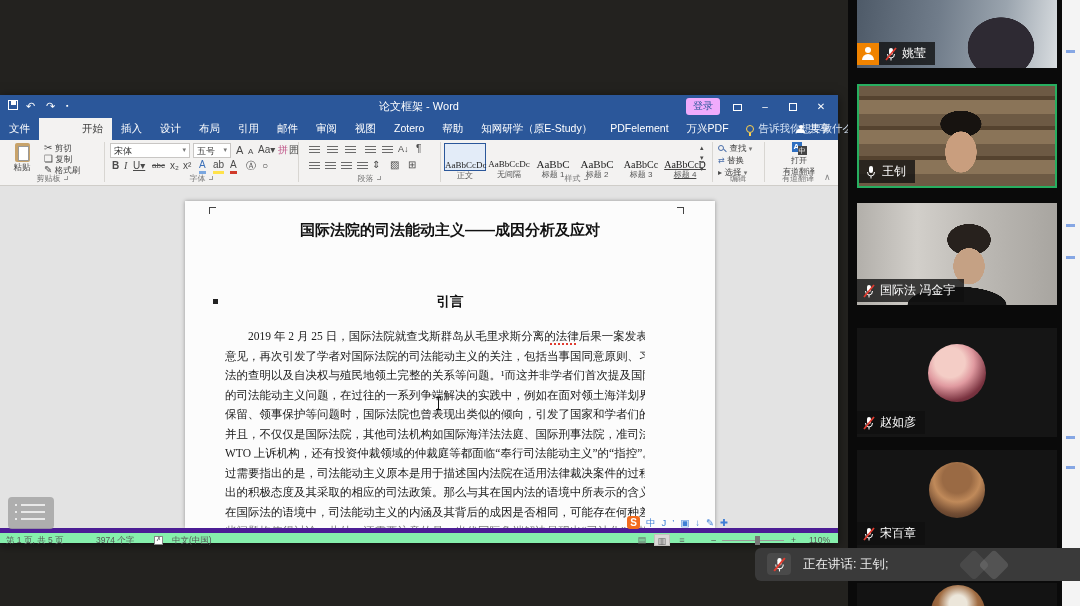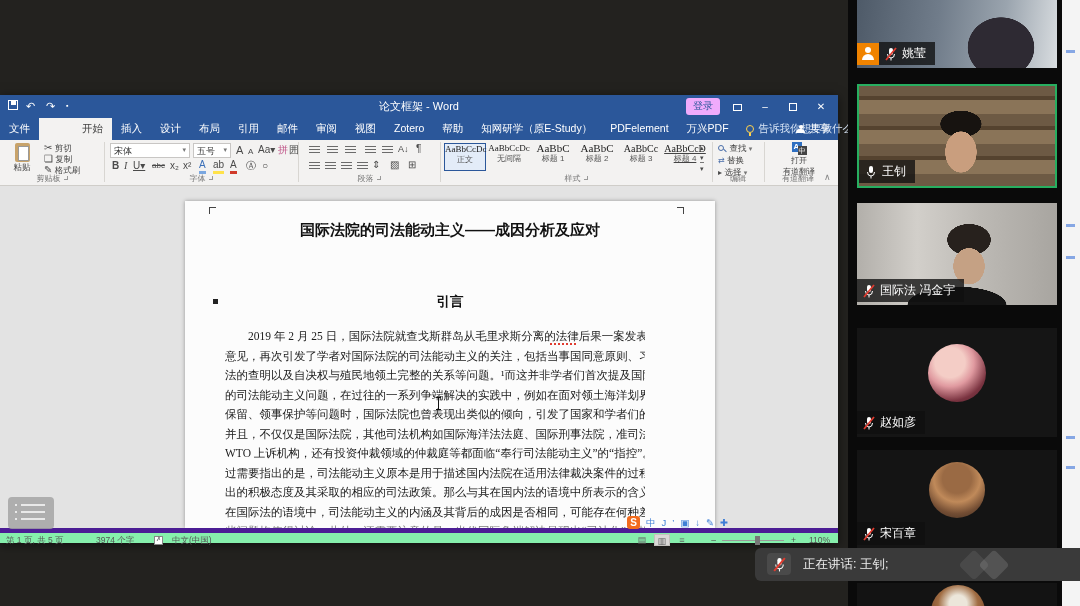--- a/index.html
+++ b/index.html
@@ -32,21 +32,21 @@
 
   
   #ribbon{left:0;top:45px;width:838px;height:46px;background:#f3f2f1;border-bottom:1px solid #cfcdc9;font-size:9px;color:#444;}
   .gdiv{top:2px;width:1px;height:40px;background:#d8d6d2;}
   .glabel{top:33px;font-size:8px;color:#777;text-align:center;}
   .launch{display:inline-block;width:4px;height:4px;border-right:1px solid #999;border-bottom:1px solid #999;margin-left:3px;vertical-align:1px;}
   .ribic{font-size:10px;color:#4a4a4a;line-height:12px;}
   .combo{height:15px;background:#fff;border:1px solid #c8c6c4;font-size:9px;color:#333;padding:1px 3px;white-space:nowrap;}
   .combo .dd{float:right;color:#777;font-size:7px;margin-top:1px;}
   .ub{border-bottom:3px solid;}
-  .stylecard{top:3px;width:42px;height:28px;text-align:center;padding-top:0;}
+  .stylecard{top:3px;width:42px;height:28px;text-align:center;padding-top:16px;}
   .stylecard.sel{border:1px solid #2b579a;background:#e3ecf8;}
   .stylecard .samp{font-family:"Liberation Serif",serif;font-size:9px;color:#222;line-height:11px;white-space:nowrap;}
   .stylecard .nm{font-size:8px;color:#555;line-height:10px;white-space:nowrap;}
   .stripe{display:inline-block;width:11px;height:8px;background:repeating-linear-gradient(#6b6b6b 0 1px,transparent 1px 3px);margin:0 3px;}
   .stripe.half{background:repeating-linear-gradient(#6b6b6b 0 1px,transparent 1px 3px);background-size:8px 8px,100% 100%;}
   .mag{display:inline-block;width:6px;height:6px;border:1px solid #4a6ea9;border-radius:50%;position:relative;margin-right:3px;}
   .mag:after{content:"";position:absolute;left:4px;top:4px;width:4px;height:1px;background:#4a6ea9;transform:rotate(45deg);}
   .erow{font-size:8.5px;color:#444;white-space:nowrap;}
   #paste-ic{width:15px;height:19px;background:#c8a36a;border-radius:2px;position:relative;margin:0 auto;}
   #paste-ic:after{content:"";position:absolute;left:3px;top:3px;width:9px;height:13px;background:#fff;border:1px solid #999;}

